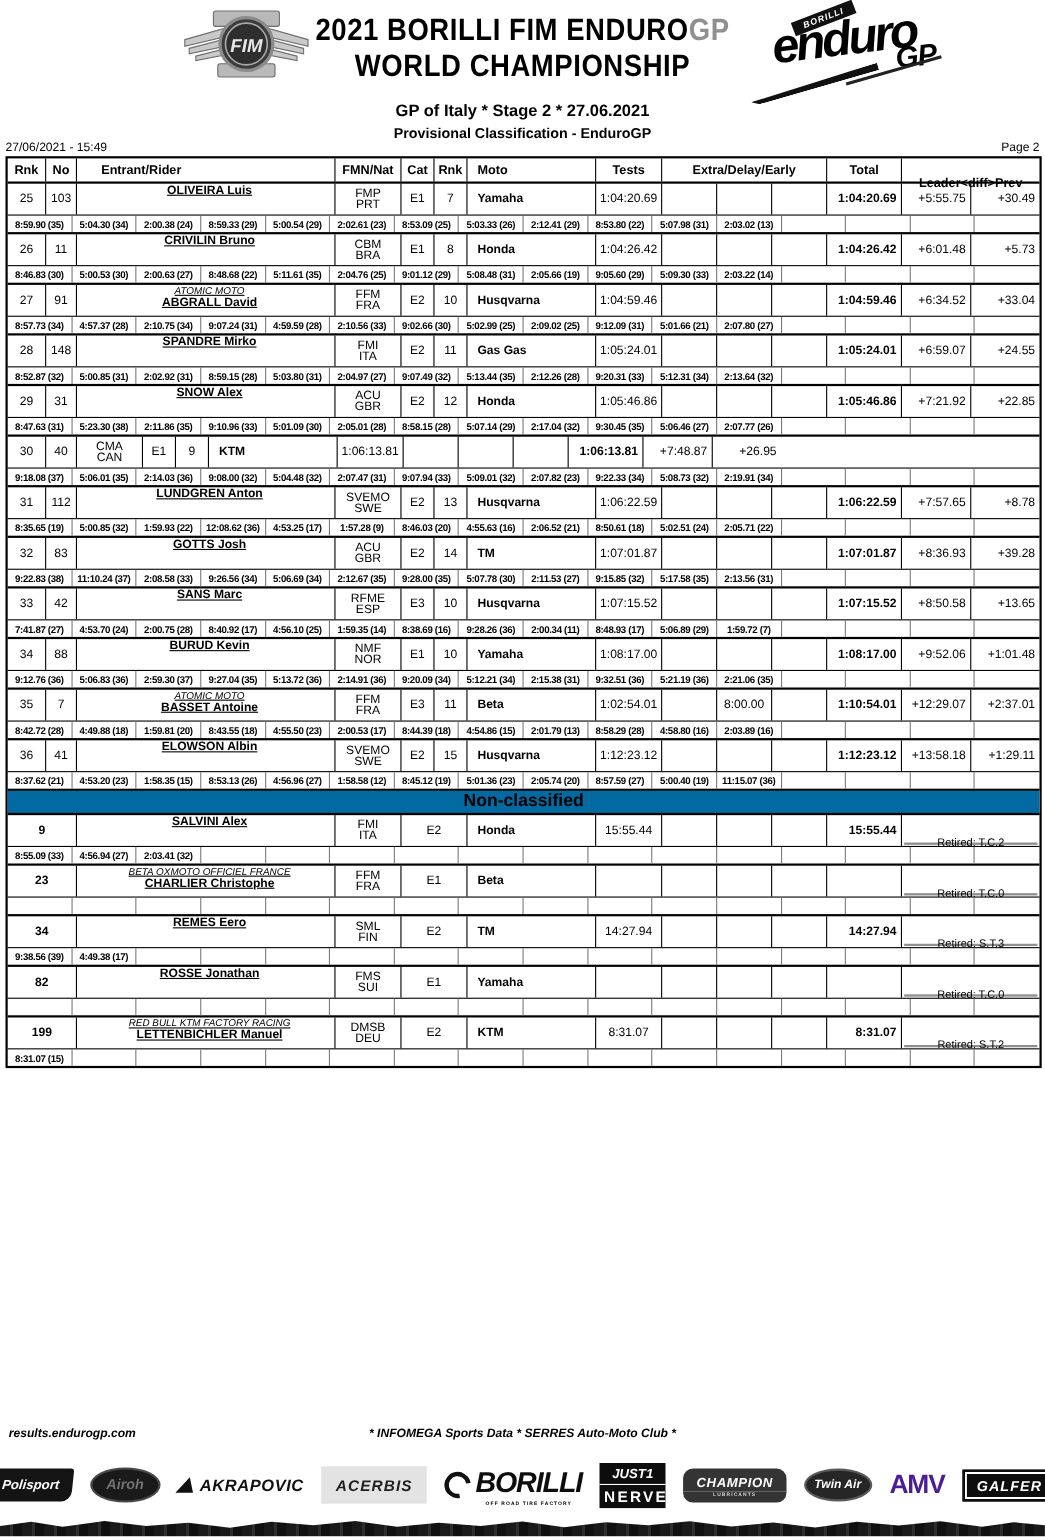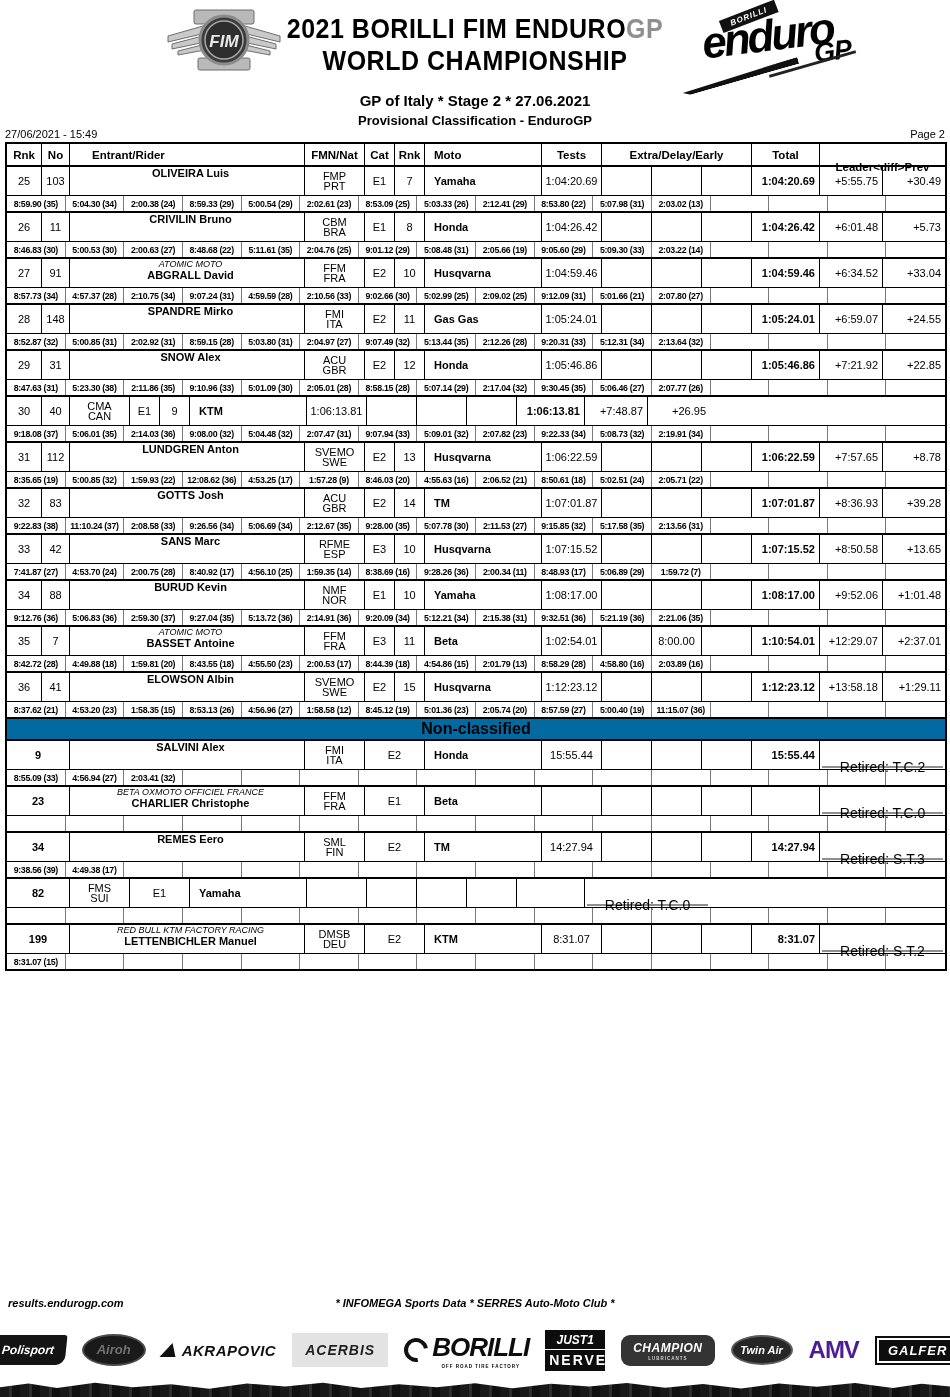--- a/index.html
+++ b/index.html
@@ -39,33 +39,33 @@
   .w-prev{width:62px;border-right:none !important;} .w-lp{width:125px;border-right:none !important;margin-top:23px;}
   .w-nono{width:63px;} .w-catm{width:60px;}
   .hrow .h-ent{padding-left:22px;} .hrow .h-moto{padding-left:9px;}
 
   .block{border-bottom:2px solid #000;}
   .ncwrap .block:last-child{border-bottom:none;}
   .mrow{display:flex;height:28px;}
   .mrow > div{display:flex;align-items:center;justify-content:center;border-right:1px solid #000;
               box-sizing:border-box;font-size:11px;}
   .mrow .cl{justify-content:flex-start;}
-  .ent{flex-direction:column;align-items:flex-end;justify-content:center;padding-left:7px;}
+  .ent{flex-direction:column;align-items:flex-end;justify-content:center;padding-left:7px;text-decoration:underline;}
   .team{font-style:italic;font-size:9px;line-height:10px;}
   .rider{font-weight:bold;font-size:11px;line-height:12px;}
   .fmncell{flex-direction:column;font-size:9.5px;line-height:10px;}
   .moto{font-weight:bold;padding-left:9px;}
   .tests{font-size:10.5px;}
   .exval{font-size:10px;}
   .total{font-weight:bold;font-size:11px;justify-content:flex-end !important;padding-right:4px;}
   .diff{font-size:10px;justify-content:flex-end !important;padding-right:4px;}
   .ncno{font-weight:bold;}
   .lpwrap{padding:2px;}
   .retired{flex:1;height:100%;background:#d9d9d9;border:1px solid #8f8f8f;box-sizing:border-box;
-           display:flex;align-items:center;justify-content:center;font-size:14px;}
+           display:flex;align-items:center;justify-content:center;font-size:10px;}
 
   .srow{display:grid;grid-template-columns:repeat(16,1fr);height:15px;border-top:1px solid #000;}
   .scell{border-right:1px solid #7a7a7a;display:flex;align-items:center;justify-content:center;
          font-size:8.8px;font-weight:bold;letter-spacing:-0.3px;box-sizing:border-box;overflow:hidden;}
   .scell:last-child{border-right:none;}
 
   .ncbar{height:20px;background:#0369a1;border-bottom:2px solid #000;display:flex;align-items:center;
          justify-content:center;font-weight:bold;font-size:16px;}
 
   
@@ -777,20 +777,23 @@
             <div class="scell"></div>
             <div class="scell"></div>
             <div class="scell"></div>
             <div class="scell"></div>
             <div class="scell"></div>
           </div>
         </div>
         <div class="block">
           <div class="mrow">
             <div class="w-nono ncno">82</div>
+            <div class="cl w-ent ent">
+              <div class="rider">ROSSE Jonathan</div>
+            </div>
             <div class="fmncell w-fmn">
               <div>FMS</div>
               <div>SUI</div>
             </div>
             <div class="w-catm">E1</div>
             <div class="cl w-moto moto">Yamaha</div>
             <div class="w-tests tests"></div>
             <div class="w-ex"></div>
             <div class="w-ex"></div>
             <div class="w-ex"></div>

